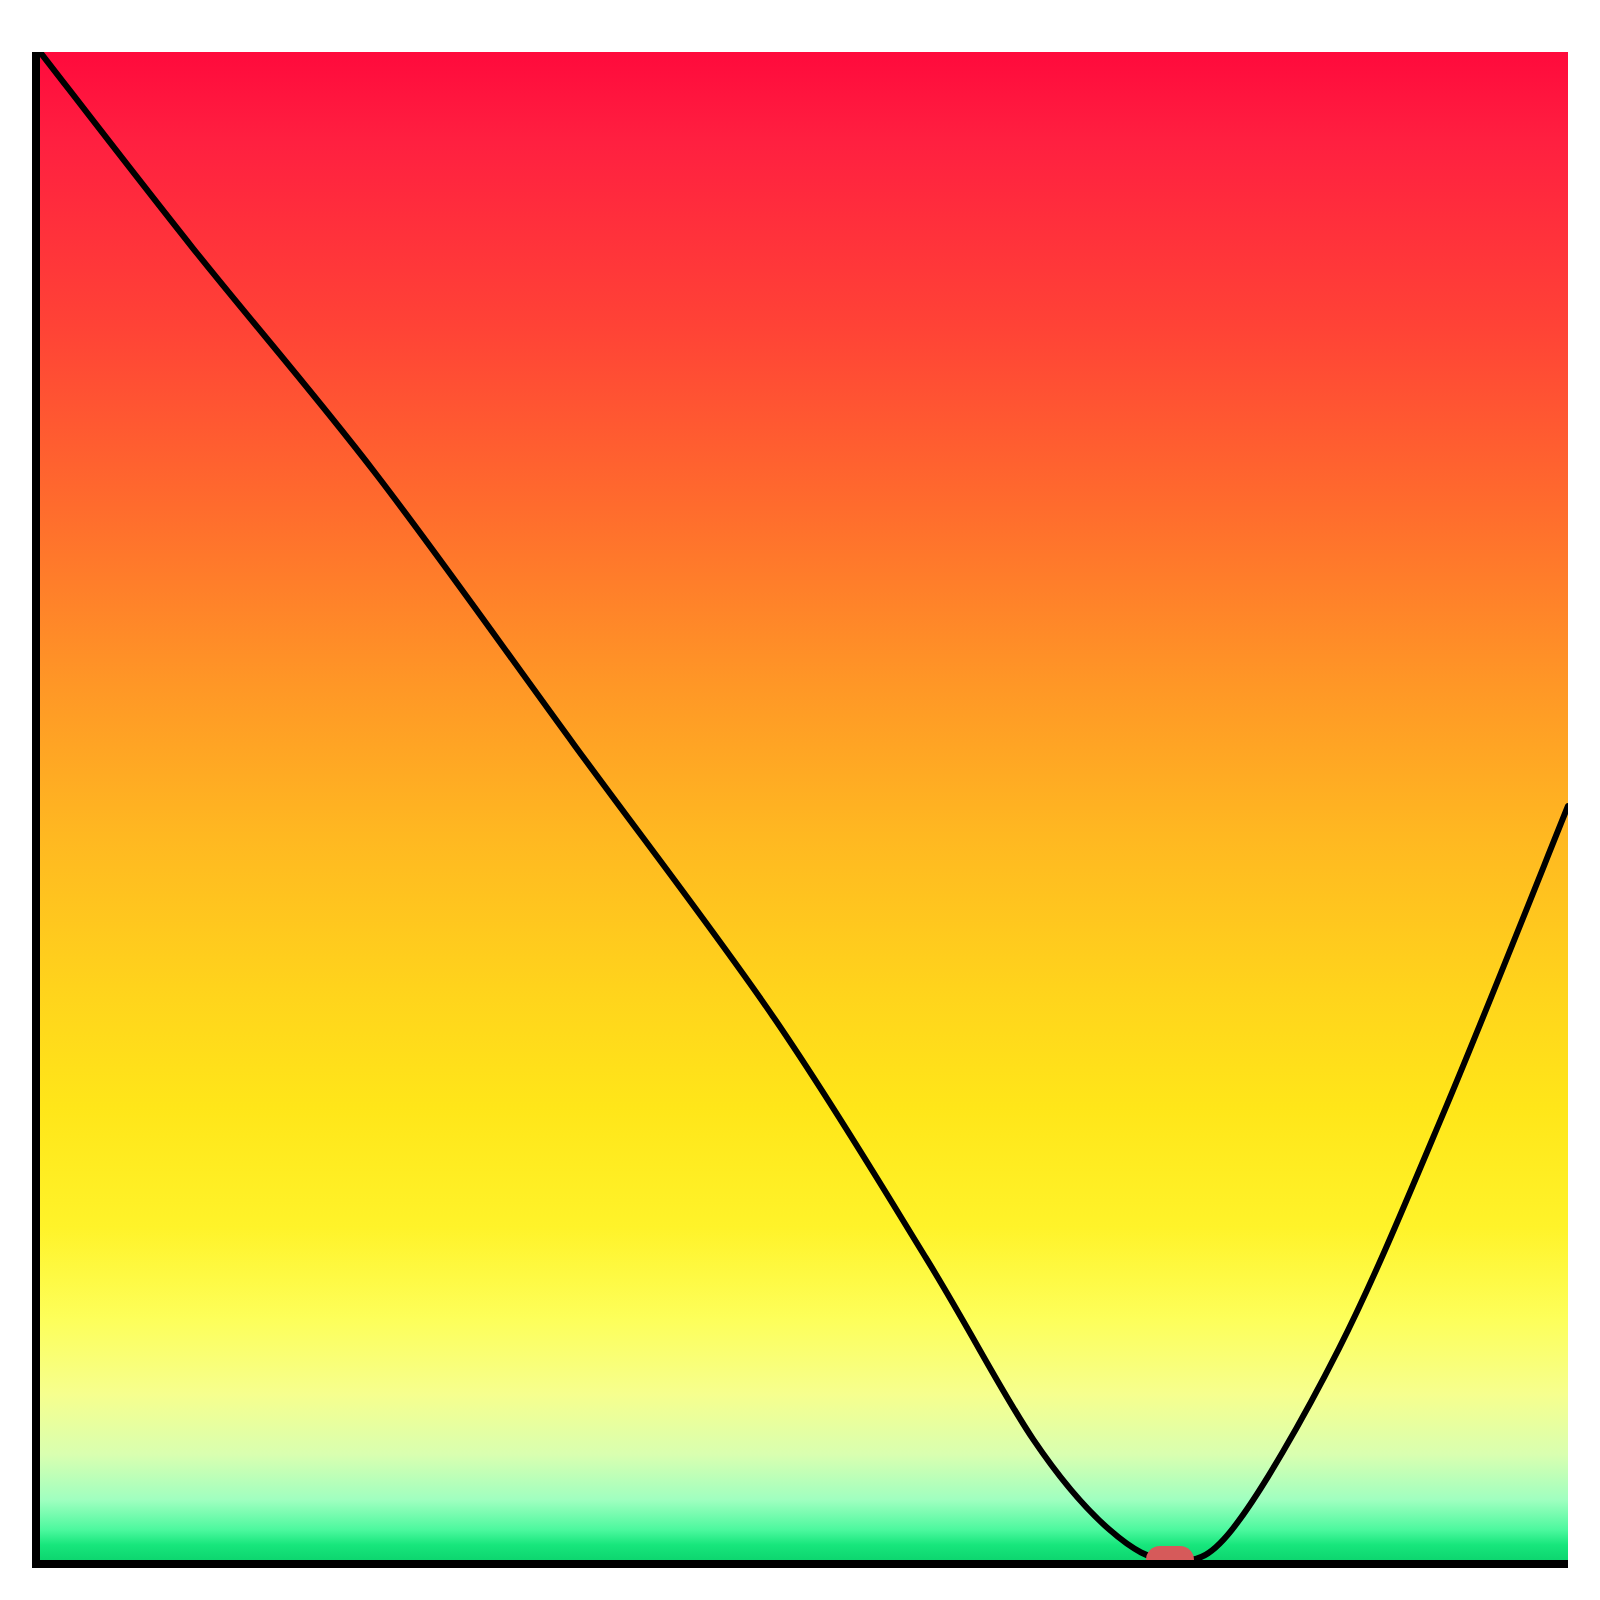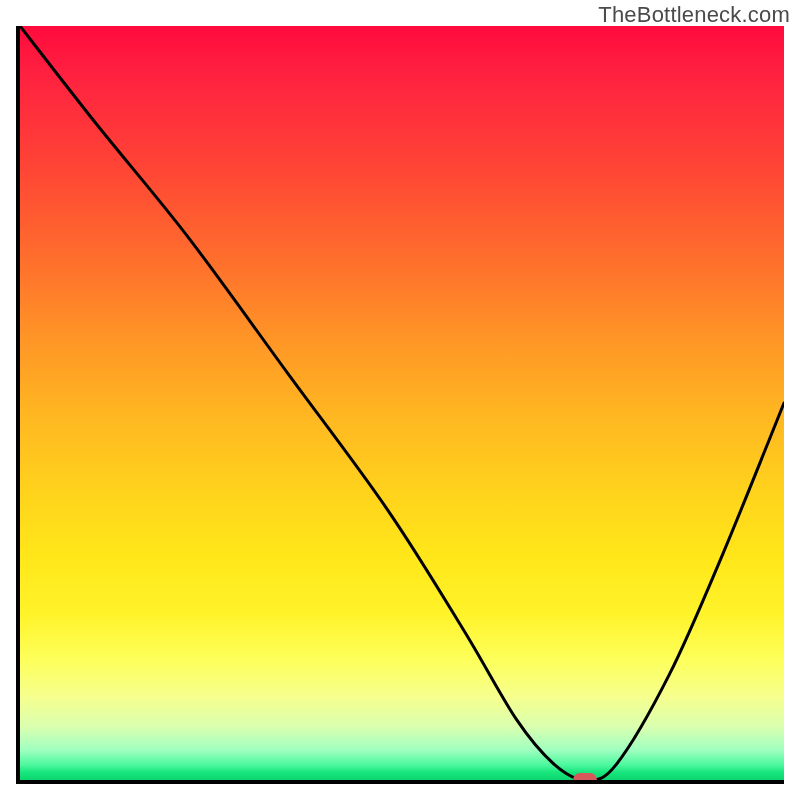--- a/index.html
+++ b/index.html
@@ -81,21 +81,20 @@
     border-radius: 7px;
     background: #d65a5a;
     transform: translate(-50%, -50%);
   }
 </style>
 </head>
 <body>
 
 <div class="container">
 
-  <div class="watermark">TheBottleneck.com</div>
 
   <div class="plot-frame"></div>
 
   <div class="plot-area">
     <div class="gradient"></div>
 
     <svg class="curve-svg" viewBox="0 0 764 754" preserveAspectRatio="none">
       <path fill="none" stroke="#000000" stroke-width="3" stroke-linecap="round" d="M 0,0 C 12.733333333333334,16.336666666666662 48.38666666666667,62.833333333333314 76.4,98.01999999999998 C 104.41333333333334,133.20666666666665 136.24666666666667,169.65 168.08,211.12 C 199.91333333333336,252.59 234.29333333333332,301.59999999999997 267.4,346.84 C 300.50666666666666,392.08 337.4333333333333,439.8333333333333 366.71999999999997,482.56 C 396.00666666666666,525.2866666666666 421.47333333333324,568.0133333333334 443.11999999999995,603.2 C 464.76666666666665,638.3866666666667 481.32000000000005,671.06 496.6,693.68 C 511.88,716.3 523.3399999999999,728.8666666666666 534.8,738.92 C 546.26,748.9733333333334 555.1733333333333,754 565.36,754 C 575.5466666666667,754 581.9133333333334,756.5133333333333 595.9200000000001,738.92 C 609.9266666666667,721.3266666666666 631.5733333333333,683.6266666666666 649.4,648.4399999999999 C 667.2266666666667,613.2533333333333 683.78,573.04 702.88,527.8 C 721.98,482.55999999999995 753.8133333333333,402.1333333333333 764,377" id="curvePath"></path>
     </svg>
 

